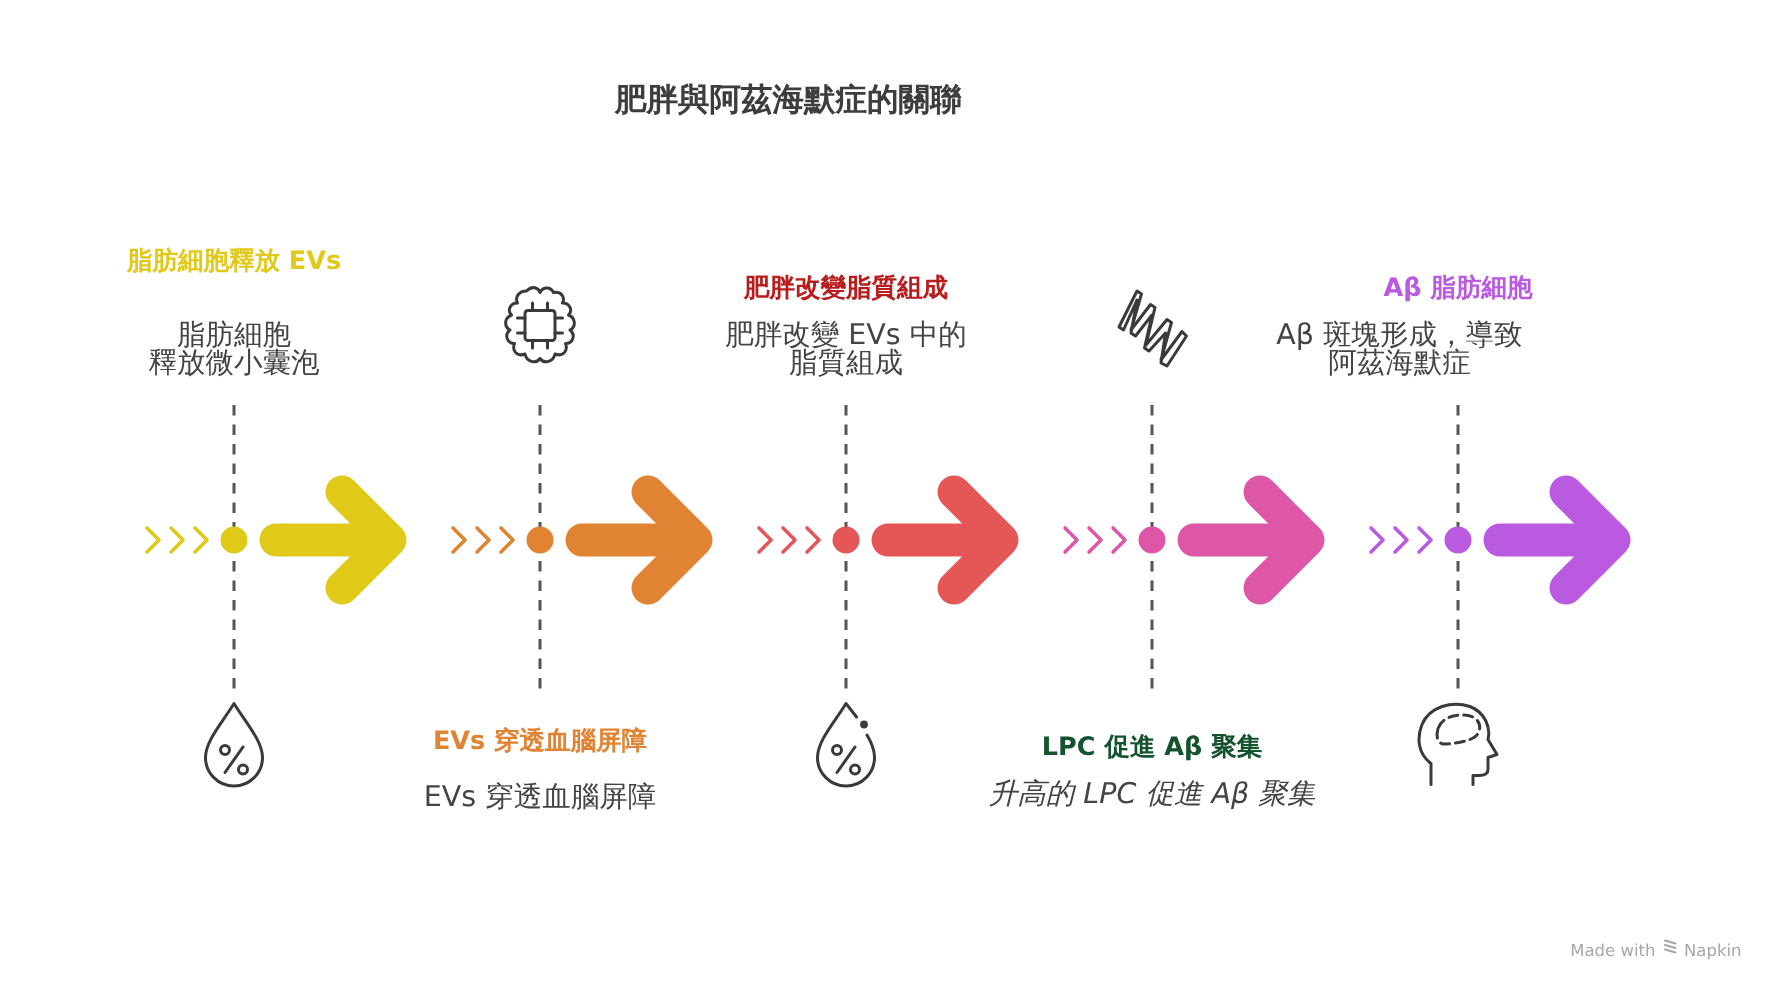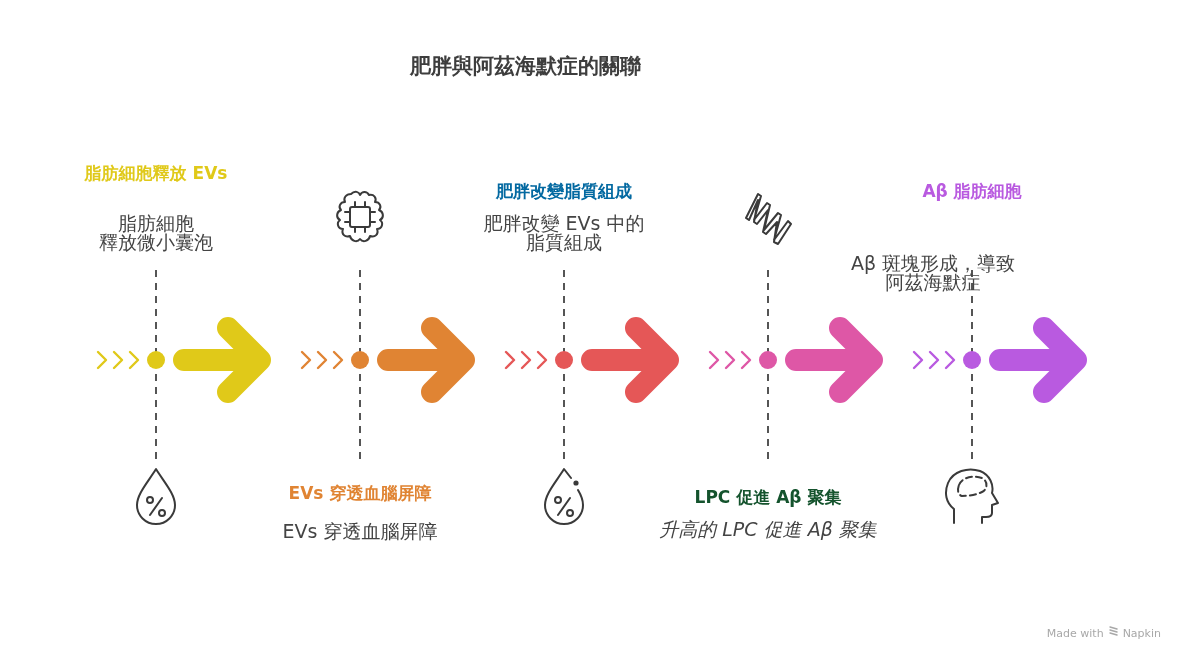--- a/index.html
+++ b/index.html
@@ -52,27 +52,27 @@
     <polyline points="946,352 954,360 946,368" fill="none" stroke="#B95AE0" stroke-width="2.4" stroke-linecap="round" stroke-linejoin="round"></polyline>
     <circle cx="972" cy="360" r="9" fill="#B95AE0"></circle>
     <path d="M 1000 360 L 1076 360 M 1044 328 L 1076 360 L 1044 392" fill="none" stroke="#B95AE0" stroke-width="22" stroke-linecap="round" stroke-linejoin="round"></path>
   </svg>
 
 <div class="step-title" id="t0" style="color: rgb(224, 201, 25); left: 156px; top: 162px;">脂肪細胞釋放 EVs</div>
 <div class="step-desc" id="d0" style="left: 156px; top: 214px;">脂肪細胞
 釋放微小囊泡</div>
 <div class="step-title" id="t1" style="color: rgb(224, 132, 51); left: 360px; top: 482px;">EVs 穿透血腦屏障</div>
 <div class="step-desc" id="d1" style="left: 360px; top: 522px;">EVs 穿透血腦屏障</div>
-<div class="step-title" id="t2" style="color: #0369a1; left: 564px; top: 180px;">肥胖改變脂質組成</div>
+<div class="step-title" id="t2" style="color: #b91c1c; left: 564px; top: 180px;">肥胖改變脂質組成</div>
 <div class="step-desc" id="d2" style="left: 564px; top: 214px;">肥胖改變 EVs 中的
 脂質組成</div>
 <div class="step-title" id="t3" style="color: #14532d; left: 768px; top: 486px; text-align: center;">LPC 促進 Aβ 聚集</div>
 <div class="step-desc" id="d3" style="left: 768px; top: 520px; font-style: italic;">升高的 LPC 促進 Aβ 聚集</div>
 <div class="step-title" id="t4" style="color: rgb(185, 90, 224); left: 972px; top: 180px;">Aβ 脂肪細胞</div>
-<div class="step-desc" id="d4" style="left: 933px; top: 214px; margin-top: 40px;">Aβ 斑塊形成，導致
+<div class="step-desc" id="d4" style="left: 933px; top: 214px;">Aβ 斑塊形成，導致
 阿茲海默症</div>
 
 <div class="icon" style="left:156px;top:498px">
   <svg width="48" height="60" viewBox="0 0 48 60" fill="none" stroke="#3a3a3a" stroke-width="2" stroke-linecap="round" stroke-linejoin="round">
     <path d="M24 3 C16 16 5 28 5 39 A19 19 0 0 0 43 39 C43 28 32 16 24 3 Z"></path>
     <circle cx="18" cy="34" r="3"></circle>
       <circle cx="30" cy="47" r="3"></circle>
     <line x1="30" y1="32" x2="18" y2="49"></line>
   </svg>
 </div>

